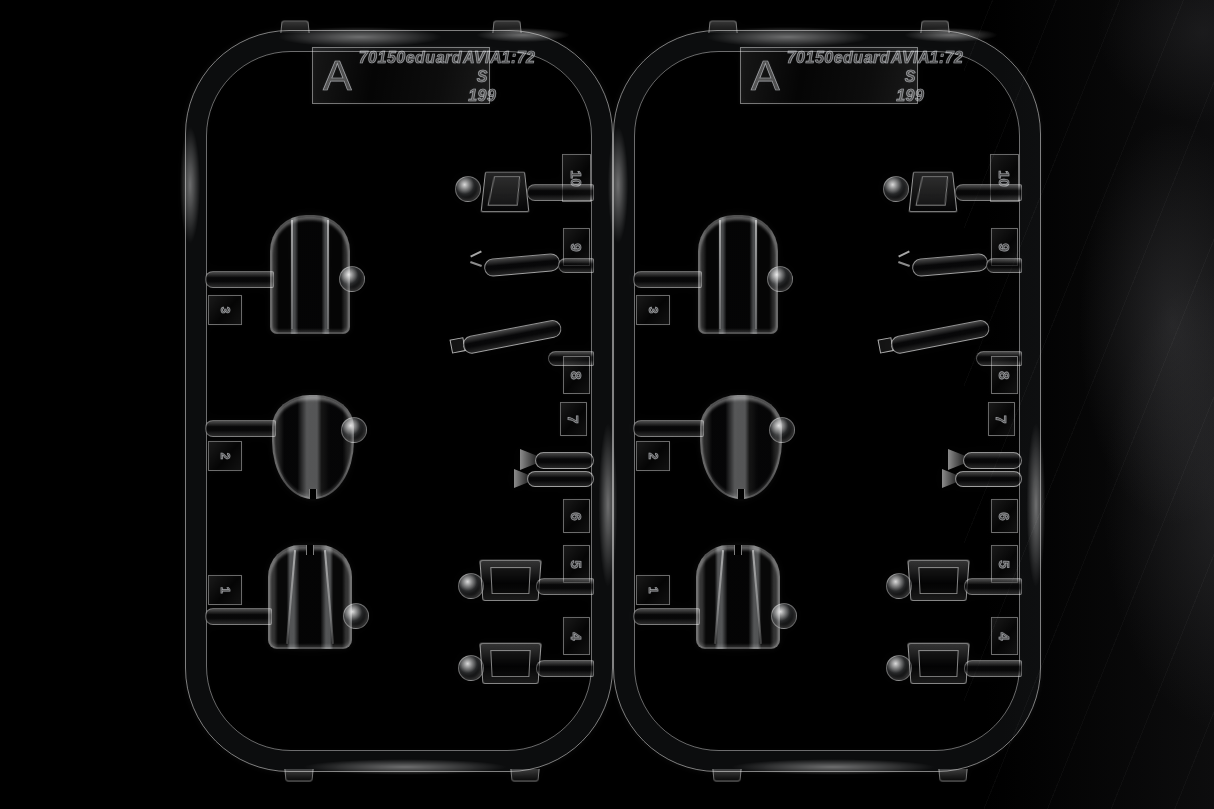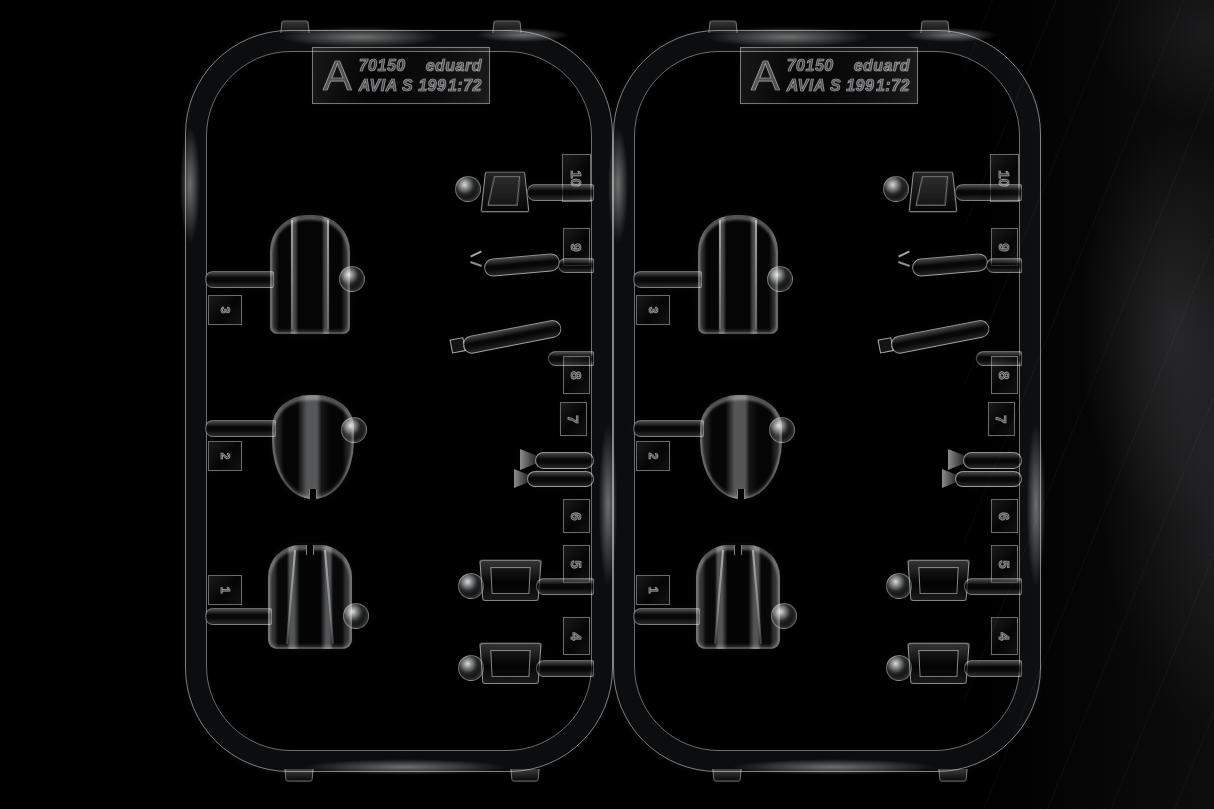--- a/index.html
+++ b/index.html
@@ -59,22 +59,22 @@
   
   .label-plate {
     position:absolute; left:127px; top:17px; width:176px; height:55px;
     border:1px solid rgba(255,255,255,0.42);
     background: linear-gradient(100deg, rgba(255,255,255,0.09), rgba(255,255,255,0.02) 35%,
                 rgba(255,255,255,0.05) 72%, rgba(255,255,255,0.10));
     box-shadow: 0 0 4px rgba(255,255,255,0.06), inset 0 0 7px rgba(255,255,255,0.04);
     display:flex; align-items:stretch;
   }
   .label-letter { font-size:43px; line-height:55px; font-weight:300; padding:0 7px 0 10px; }
-  .label-lines { flex:1; display:flex; flex-direction:column; justify-content:center;
-                 gap:1px; padding-right:7px; font-style:italic; }
+  .label-lines { flex:1; display:flex; flex-direction:row; justify-content:center;
+                 gap:1px; padding-right:7px; font-style:italic;text-align:center; }
   .label-row { display:flex; justify-content:space-between;
                font-size:16px; font-weight:700; letter-spacing:0.5px; line-height:19px; }
   
   .tag { position:absolute; border:1px solid rgba(255,255,255,0.38);
     background: linear-gradient(130deg, rgba(255,255,255,0.10), rgba(255,255,255,0.02) 55%, rgba(255,255,255,0.07));
     box-shadow: 0 0 3px rgba(255,255,255,0.05);
     display:flex; align-items:center; justify-content:center; }
   .ctag { width:32px; height:28px; }
   .ptag { width:25px; height:36px; }
   .tag .num { transform: rotate(90deg); font-size:15px; font-weight:700; }

